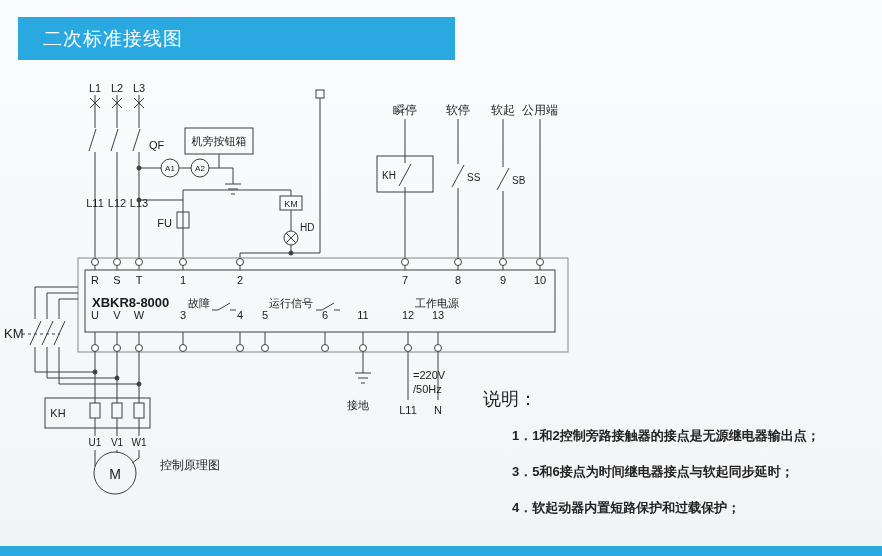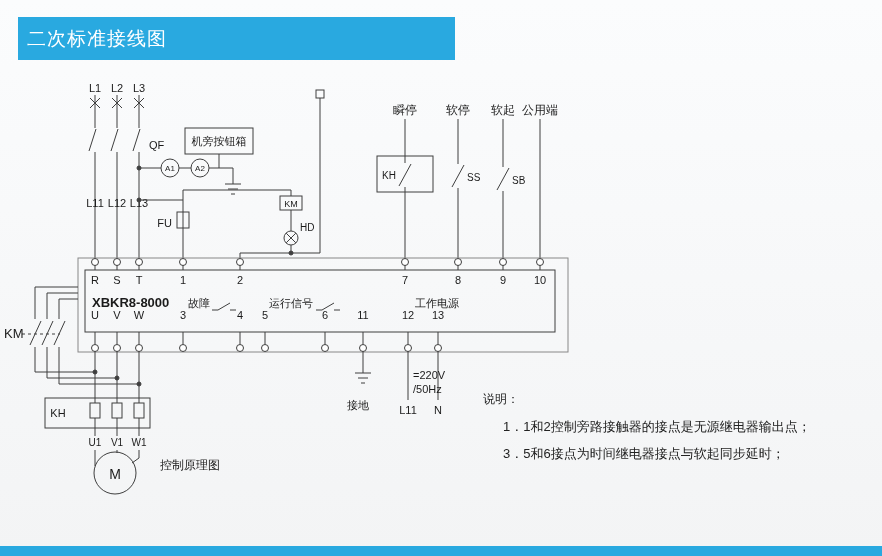--- a/index.html
+++ b/index.html
@@ -5,43 +5,43 @@
   html,body{margin:0;padding:0;}
   .canvas{
     position:relative;
     width:882px;height:556px;
     background:linear-gradient(180deg,#fbfcfd 0%,#f3f4f5 100%);
     font-family:"Liberation Sans",sans-serif;
     overflow:hidden;
   }
   .banner{
     position:absolute;left:18px;top:17px;width:437px;height:43px;
-    display:flex;align-items:center;padding-left:9px;box-sizing:border-box;
+    display:flex;align-items:center;padding-left:25px;box-sizing:border-box;
     color:#ffffff;font-size:19px;letter-spacing:1px;
   }
   .bottom-strip{
     position:absolute;left:0;right:0;bottom:0;height:10px;
   }
   .diagram-svg{position:absolute;left:0;top:0;}
   svg text{fill:#1b1b1b;stroke:none;font-family:"Liberation Sans",sans-serif;}
   svg .lbl{font-size:11px;}
   svg .lbl10{font-size:10px;}
   svg .lbl9{font-size:9px;}
   svg .lbl8{font-size:8px;}
   svg .lbl12{font-size:12px;}
   svg .lbl13{font-size:13px;}
   svg .lbl14{font-size:14px;}
   svg .model{font-size:13px;font-weight:bold;}
   .notes{
     position:absolute;left:483px;top:389px;width:394px;
     color:#222;font-size:13px;line-height:19px;
   }
-  .notes-heading{font-size:12px;line-height:20px;}
+  .notes-heading{font-size:18px;line-height:20px;}
   .note-item{
-    padding-left:30px;text-indent:-18px;margin:8px;
+    padding-left:30px;text-indent:-18px;margin:17px;font-weight:bold;
   }
 </style>
 </head>
 <body>
 
 <div class="canvas">
 
   <div class="banner" id="banner" style="background: rgb(41, 169, 224);">
     <span>二次标准接线图</span>
   </div>
@@ -288,16 +288,17 @@
     <text class="lbl" x="413" y="379">=220V</text>
     <text class="lbl" x="413" y="393">/50Hz</text>
     <text class="lbl" text-anchor="middle" x="408" y="414">L11</text>
     <text class="lbl" text-anchor="middle" x="438" y="414">N</text>
   </svg>
 
   <div class="notes">
     <div class="notes-heading">说明：</div>
     <p class="note-item">1．1和2控制旁路接触器的接点是无源继电器输出点；</p>
     <p class="note-item">3．5和6接点为时间继电器接点与软起同步延时；</p>
+    <p class="note-item">4．软起动器内置短路保护和过载保护；</p>
   </div>
 
   <div class="bottom-strip" id="bottom-strip" style="background: rgb(41, 169, 224);"></div>
 </div>
 
 </body></html>

